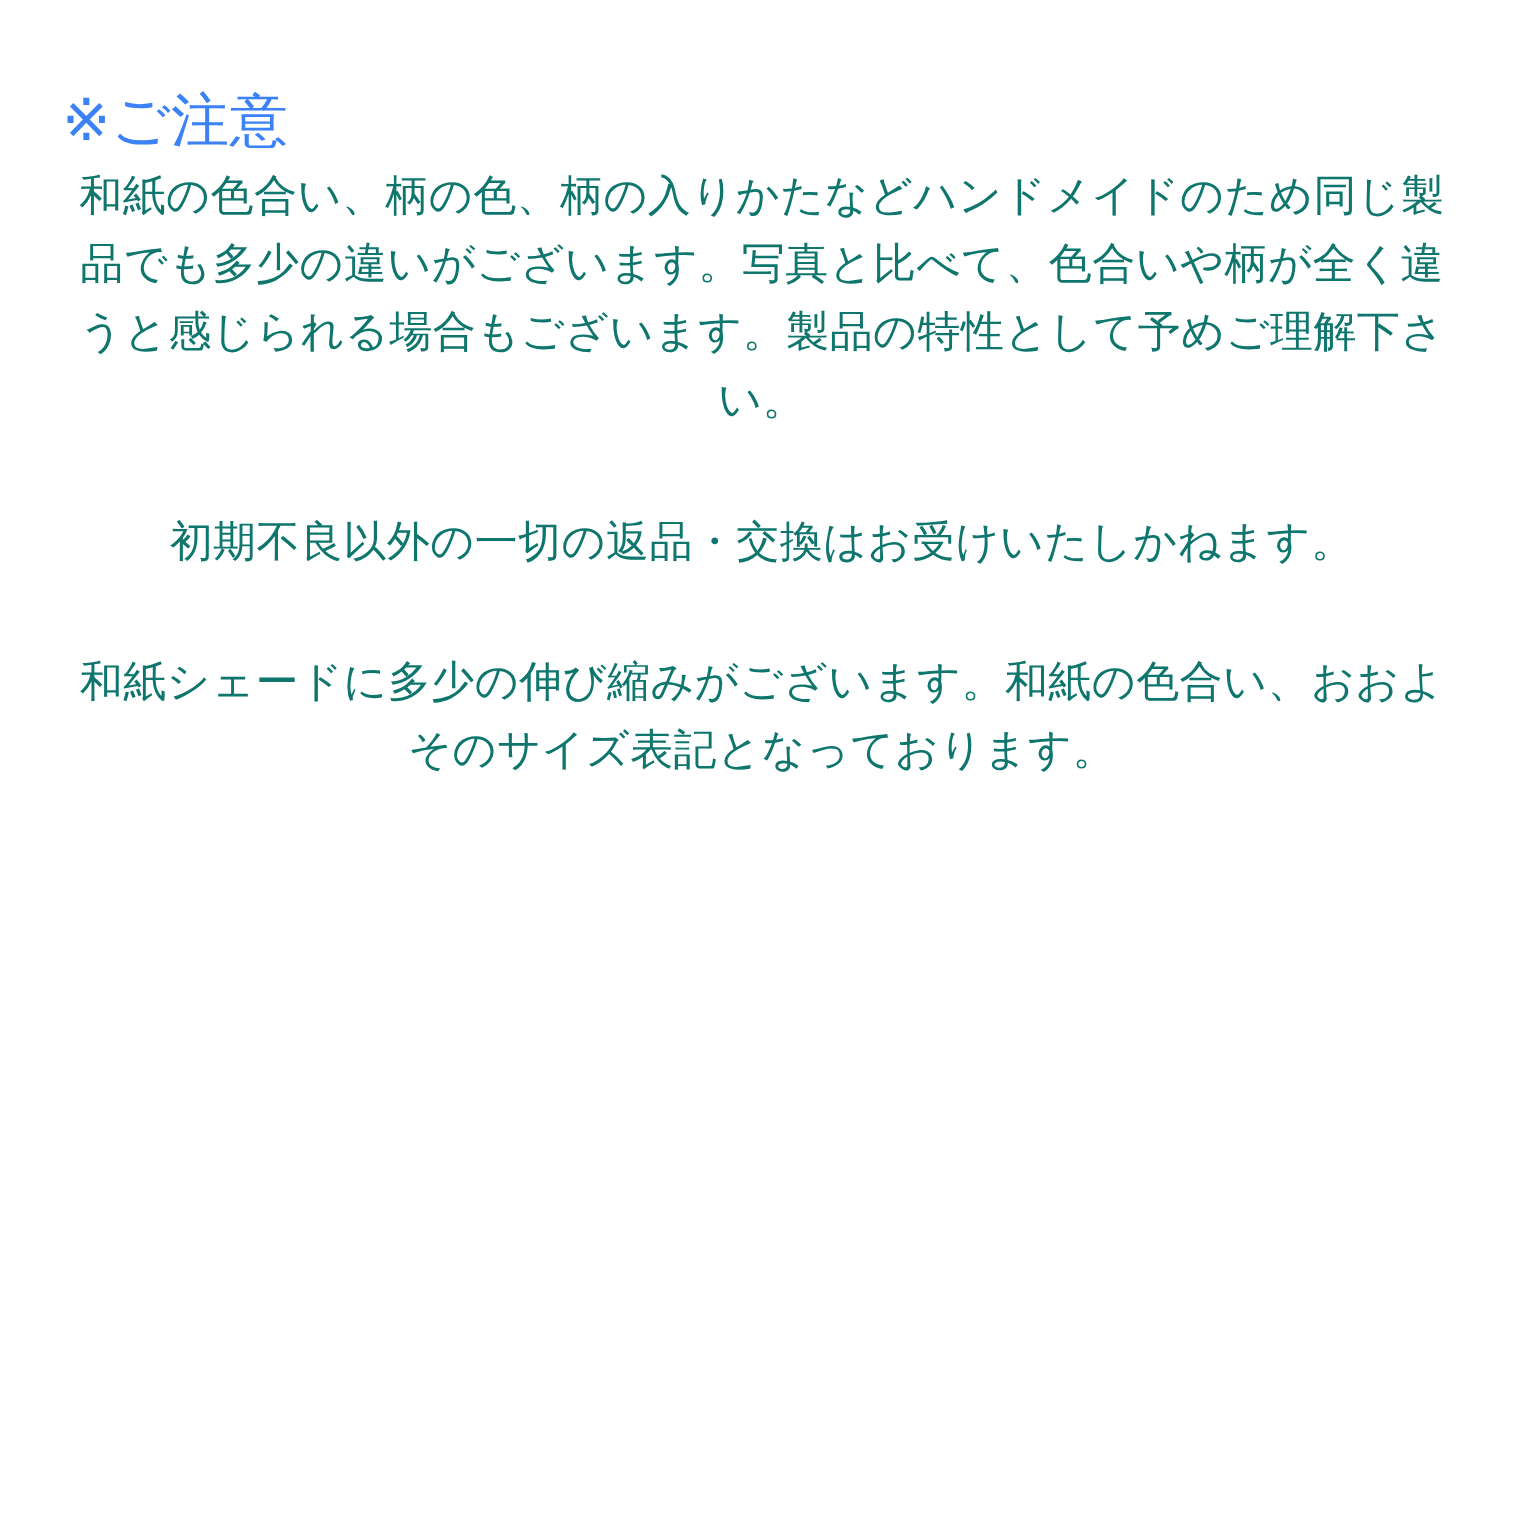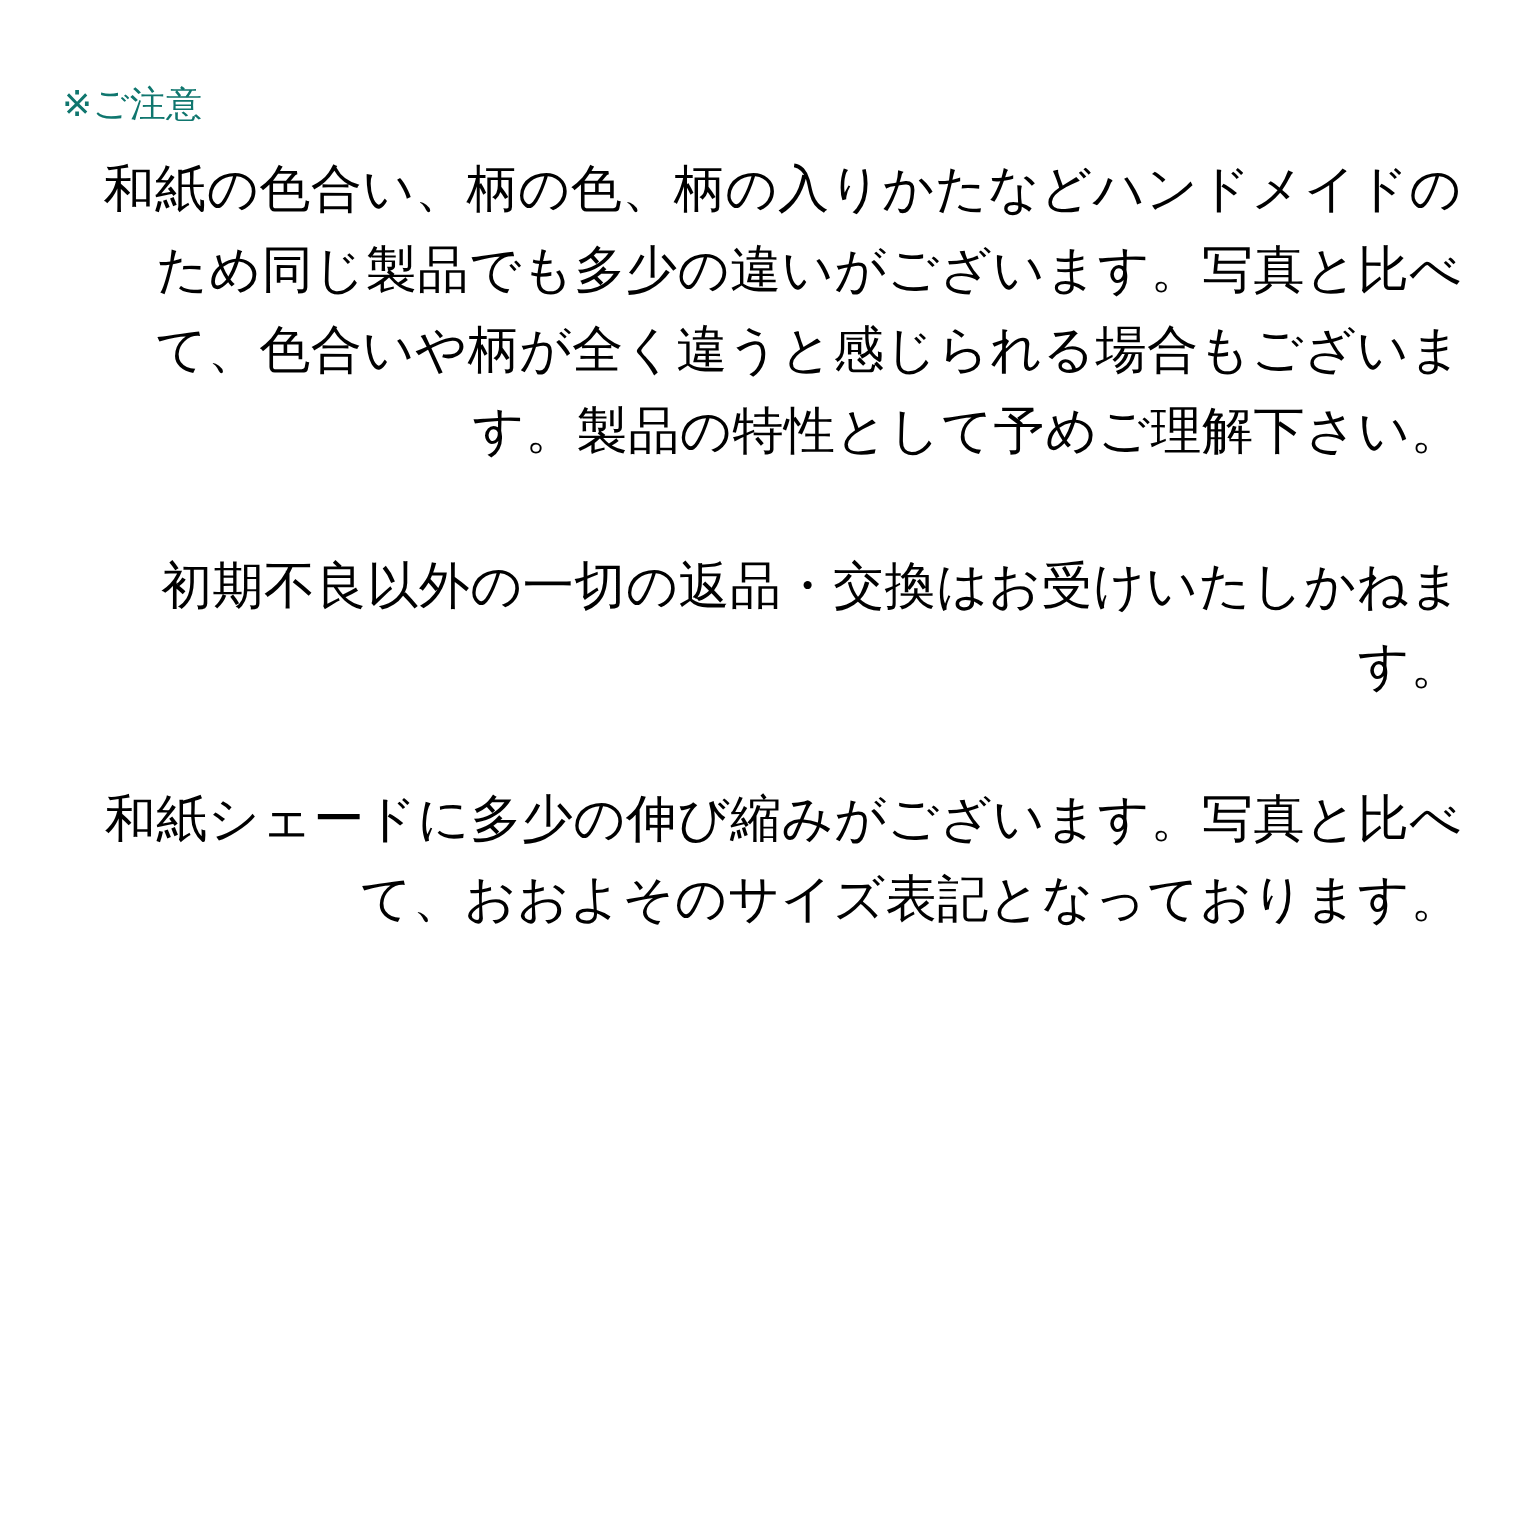--- a/index.html
+++ b/index.html
@@ -14,34 +14,34 @@
     -webkit-font-smoothing: antialiased;
   }
   .notice-sheet {
     box-sizing: border-box;
     width: 1536px;
     height: 1536px;
     padding: 78px 60px 60px 62px;
     background: #ffffff;
   }
   .notice-block {
-    color: #000000;
-    font-size: 51px;
+    color: #0f766e;
+    font-size: 43px;
     line-height: 1.58;
     letter-spacing: 0.01em;
     font-weight: 400;
-    text-align: right;
+    text-align: center;
   }
   .notice-heading {
-    color: #0f766e;
-    font-size: 36px;
+    color: #3b82f6;
+    font-size: 58px;
     line-height: 1.45;
     letter-spacing: 0.01em;
     font-weight: 400;
-    margin: 0 0 19px 0;
+    margin: 0 0 0 0;
   }
   .para {
     margin: 0;
     max-width: 1400px;
   }
   .gap-lg {
     height: 74px;
   }
   .gap-md {
     height: 72px;
@@ -57,19 +57,19 @@
   <div class="notice-block">
 
     <p class="para">和紙の色合い、柄の色、柄の入りかたなどハンドメイドのため同じ製品でも多少の違いがございます。写真と比べて、色合いや柄が全く違うと感じられる場合もございます。製品の特性として予めご理解下さい。</p>
 
     <div class="gap-lg"></div>
 
     <p class="para">初期不良以外の一切の返品・交換はお受けいたしかねます。</p>
 
     <div class="gap-md"></div>
 
-    <p class="para">和紙シェードに多少の伸び縮みがございます。写真と比べて、おおよそのサイズ表記となっております。</p>
+    <p class="para">和紙シェードに多少の伸び縮みがございます。和紙の色合い、おおよそのサイズ表記となっております。</p>
 
     <div class="gap-md"></div>
 
 
   </div>
 </div>
 
 </body></html>

